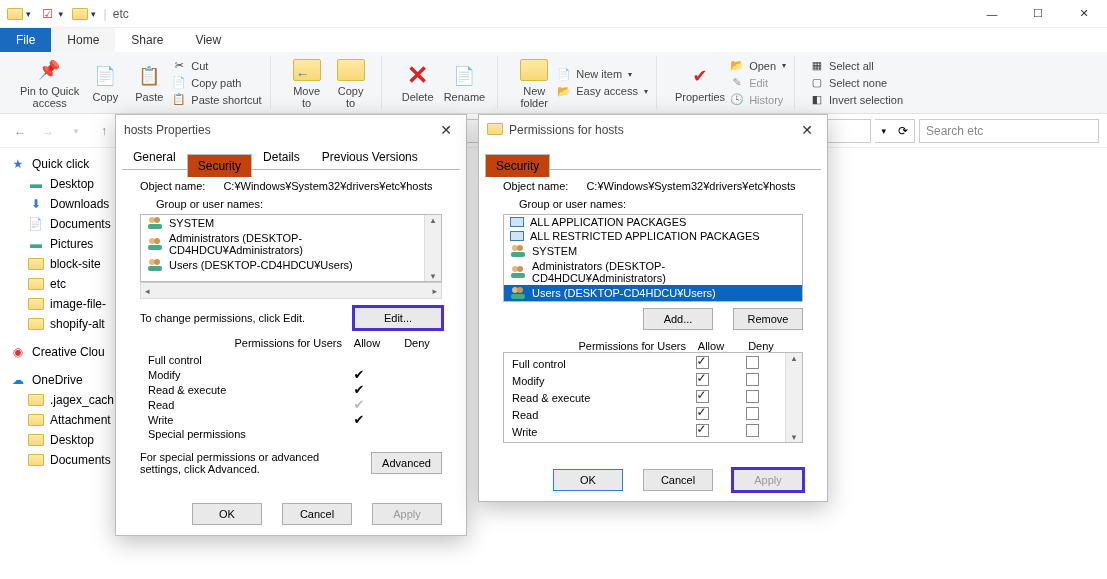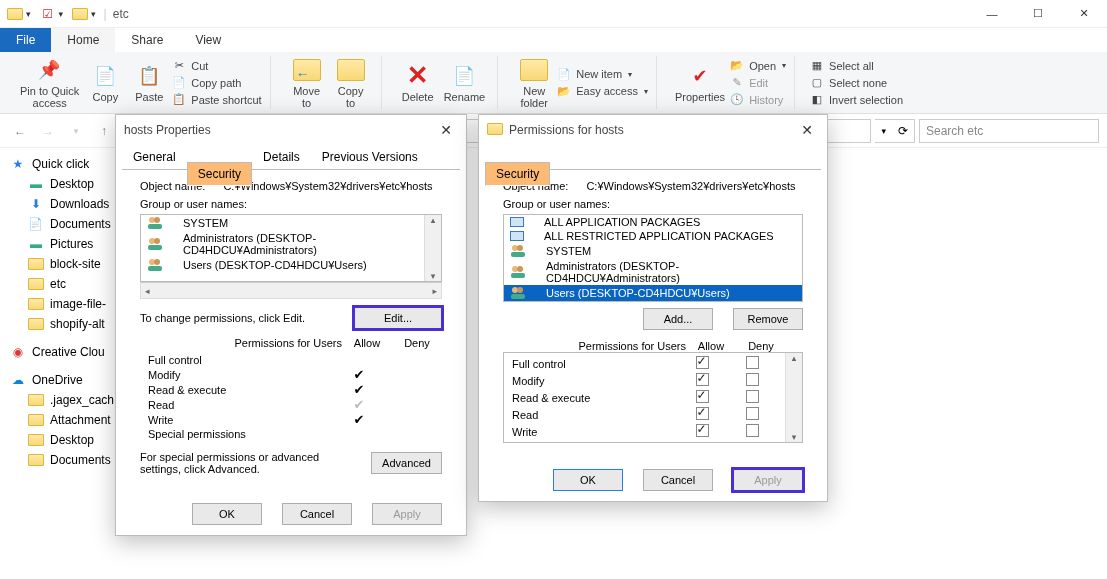--- a/index.html
+++ b/index.html
@@ -46,26 +46,26 @@
 .cloud-blue { color: #0a84d8; }
 .cc-red { color: #d83636; }
 
 
 .dialog { position: absolute; background: #fff; border: 1px solid #bcbcbc; box-shadow: 0 6px 22px rgba(0,0,0,.25); font-size: 11px; }
 .dialog .dlg-title { height: 30px; display: flex; align-items: center; padding: 0 8px; }
 .dialog .dlg-title .txt { color: #444; font-size: 12px; }
 .dialog .dlg-title .close { margin-left: auto; font-size: 14px; color: #333; padding: 0 6px; }
 .dialog .tabstrip { display: flex; gap: 0; padding: 0 6px; }
 .dialog .dlgtab { padding: 4px 10px; border: 1px solid transparent; font-size: 12px; }
-.dialog .dlgtab.active { border: 1px solid #bbb; border-bottom: 1px solid #fff; background: #fdba74; position: relative; top: 17px; z-index: 2; }
+.dialog .dlgtab.active { border: 1px solid #bbb; border-bottom: 1px solid #fff; background: #c2410c; position: relative; top: 9px; z-index: 2; }
 .dialog .tabline { border-bottom: 1px solid #bbb; margin: 0 6px; position: relative; top: 0px; }
 .dialog .body { padding: 10px 24px; }
-.dialog .label { margin: 6px 0 4px; }
+.dialog .label { margin: 6px 16px 4px; }
 .listbox { border: 1px solid #bbb; background: #fff; height: 68px; overflow: hidden; position: relative; }
-.listbox .li { display: flex; align-items: center; gap: 20px; padding: 1px 6px; font-size: 11px; }
+.listbox .li { display: flex; align-items: center; gap: 6px; padding: 1px 6px; font-size: 11px; }
 .listbox .li.sel { background: #0a64c2; color: #fff; }
 .users-ico { display: inline-flex; width: 16px; height: 14px; align-items: center; justify-content: center; }
 .users-ico svg { width: 16px; height: 14px; }
 .comp-ico { display:inline-block; width:14px; height:10px; border:1px solid #3a7ab7; background:#cfe4f7; }
 .scroll-hint { position:absolute; right:0; top:0; bottom:0; width:17px; background:#f0f0f0; border-left:1px solid #ddd; display:flex; flex-direction:column; justify-content:space-between; align-items:center; font-size:9px; color:#666; }
 .hscroll { height: 17px; background:#f0f0f0; border:1px solid #ddd; border-top:1px solid #ccc; display:flex; justify-content:space-between; align-items:center; font-size:9px; color:#666; }
 
 .perm-head { display: flex; font-size: 11px; margin-top: 8px; }
 .perm-head .pname { flex: 1; text-align: right; }
 .perm-head .col { width: 50px; text-align: center; }

